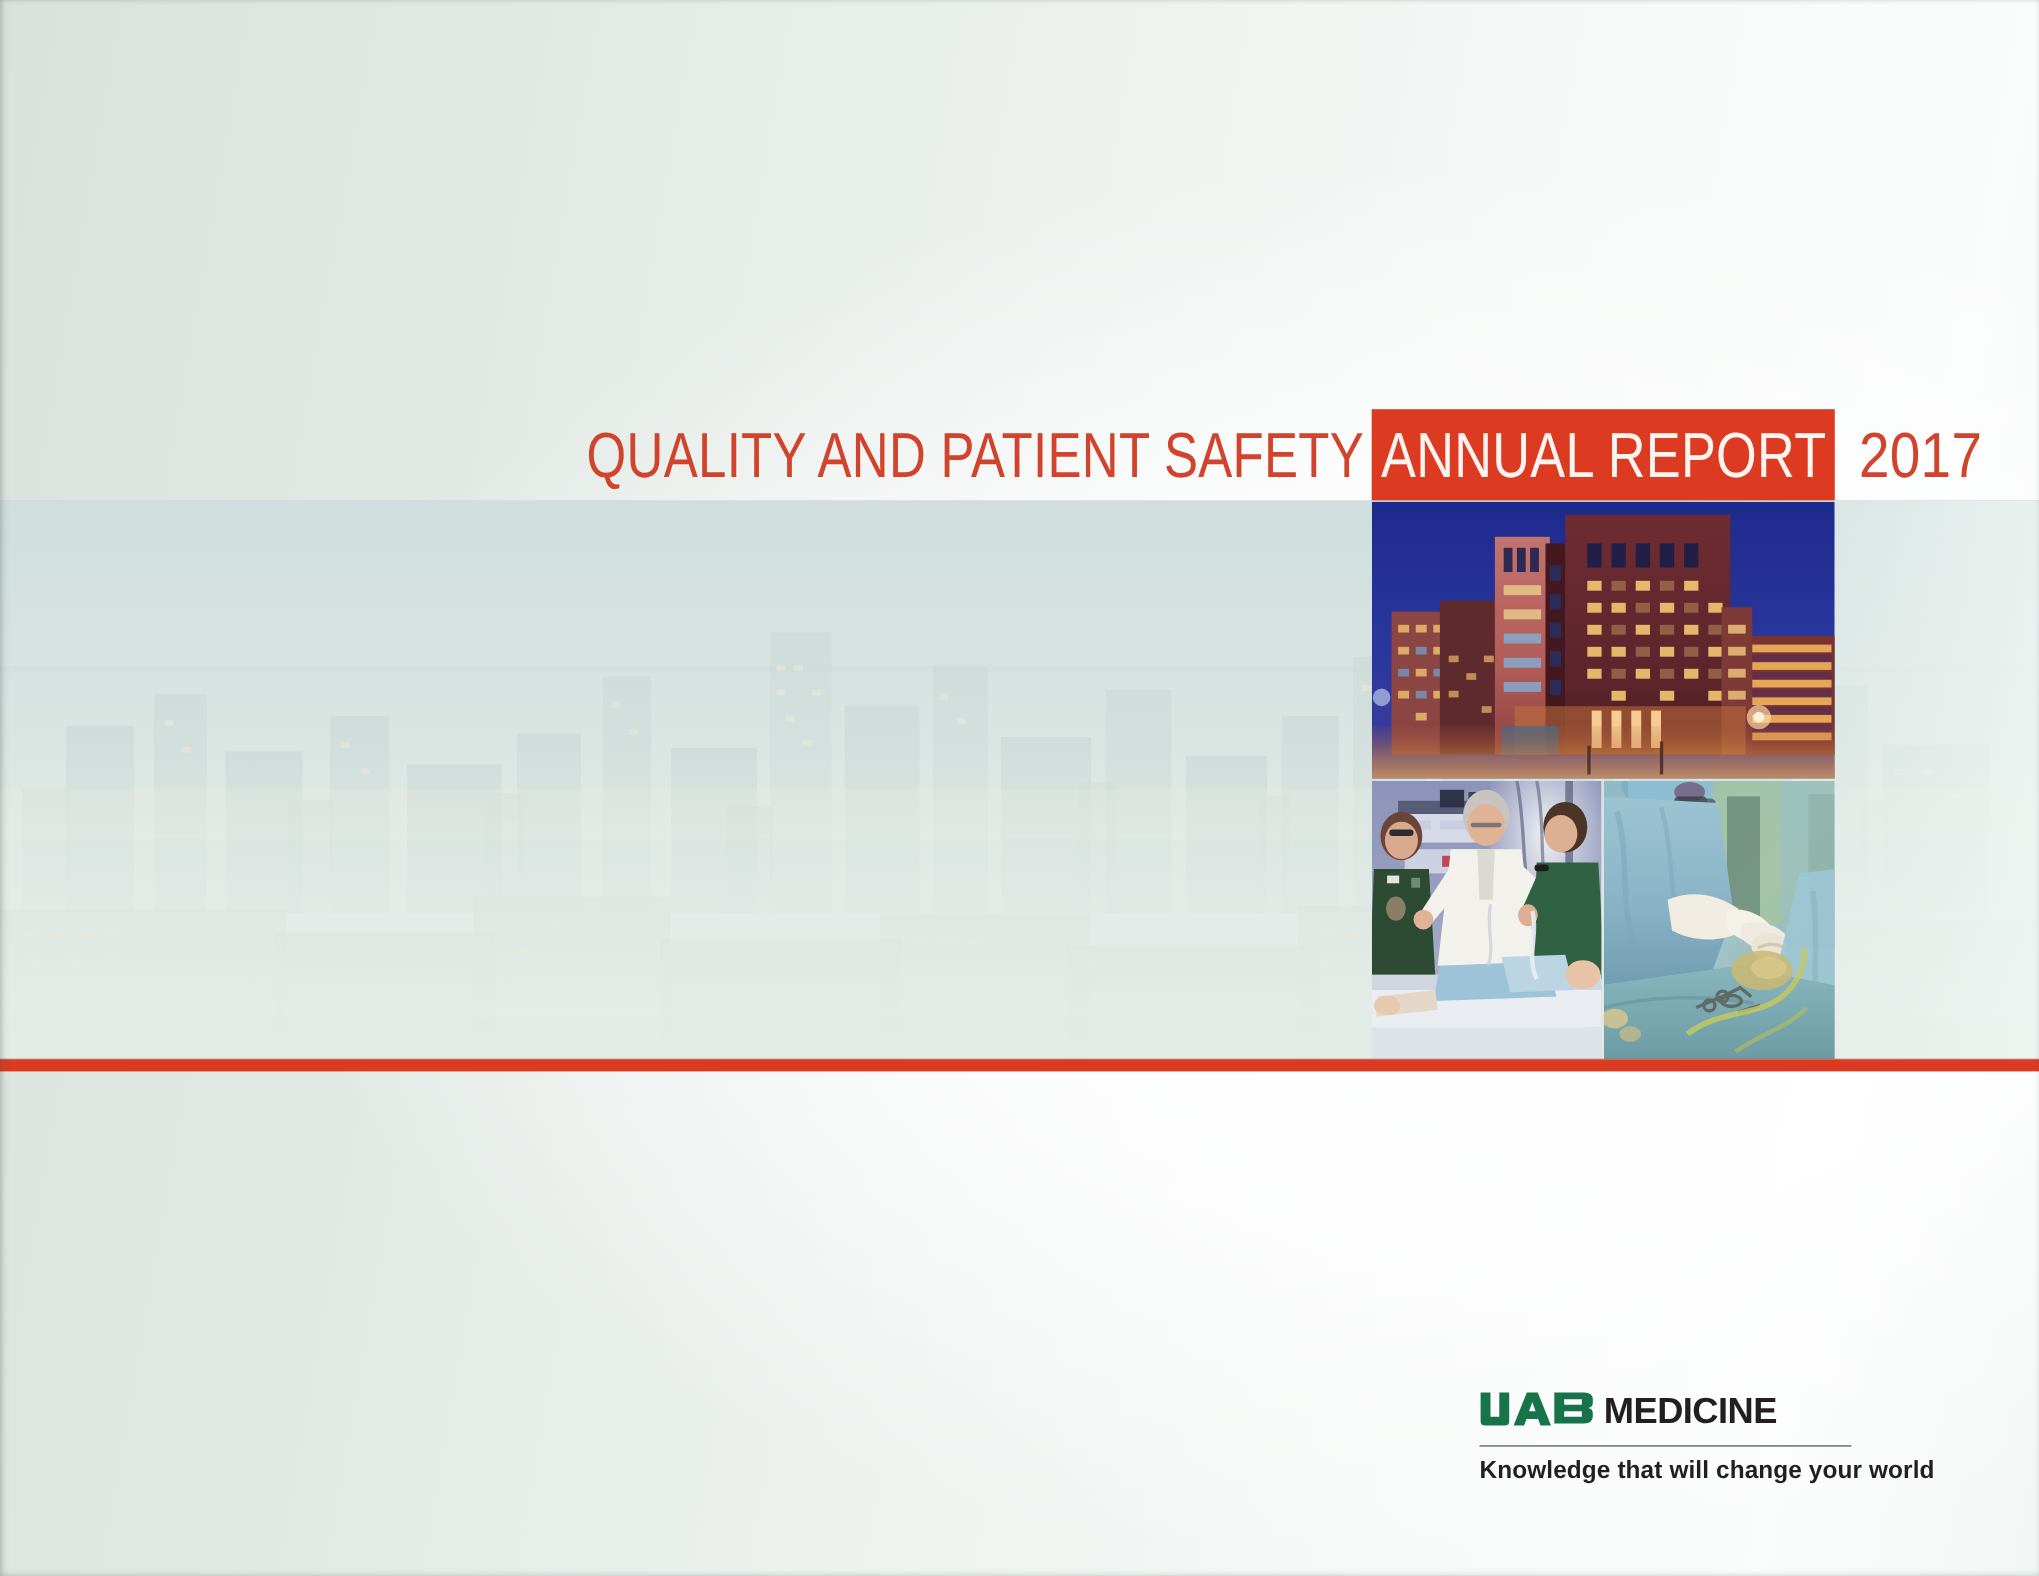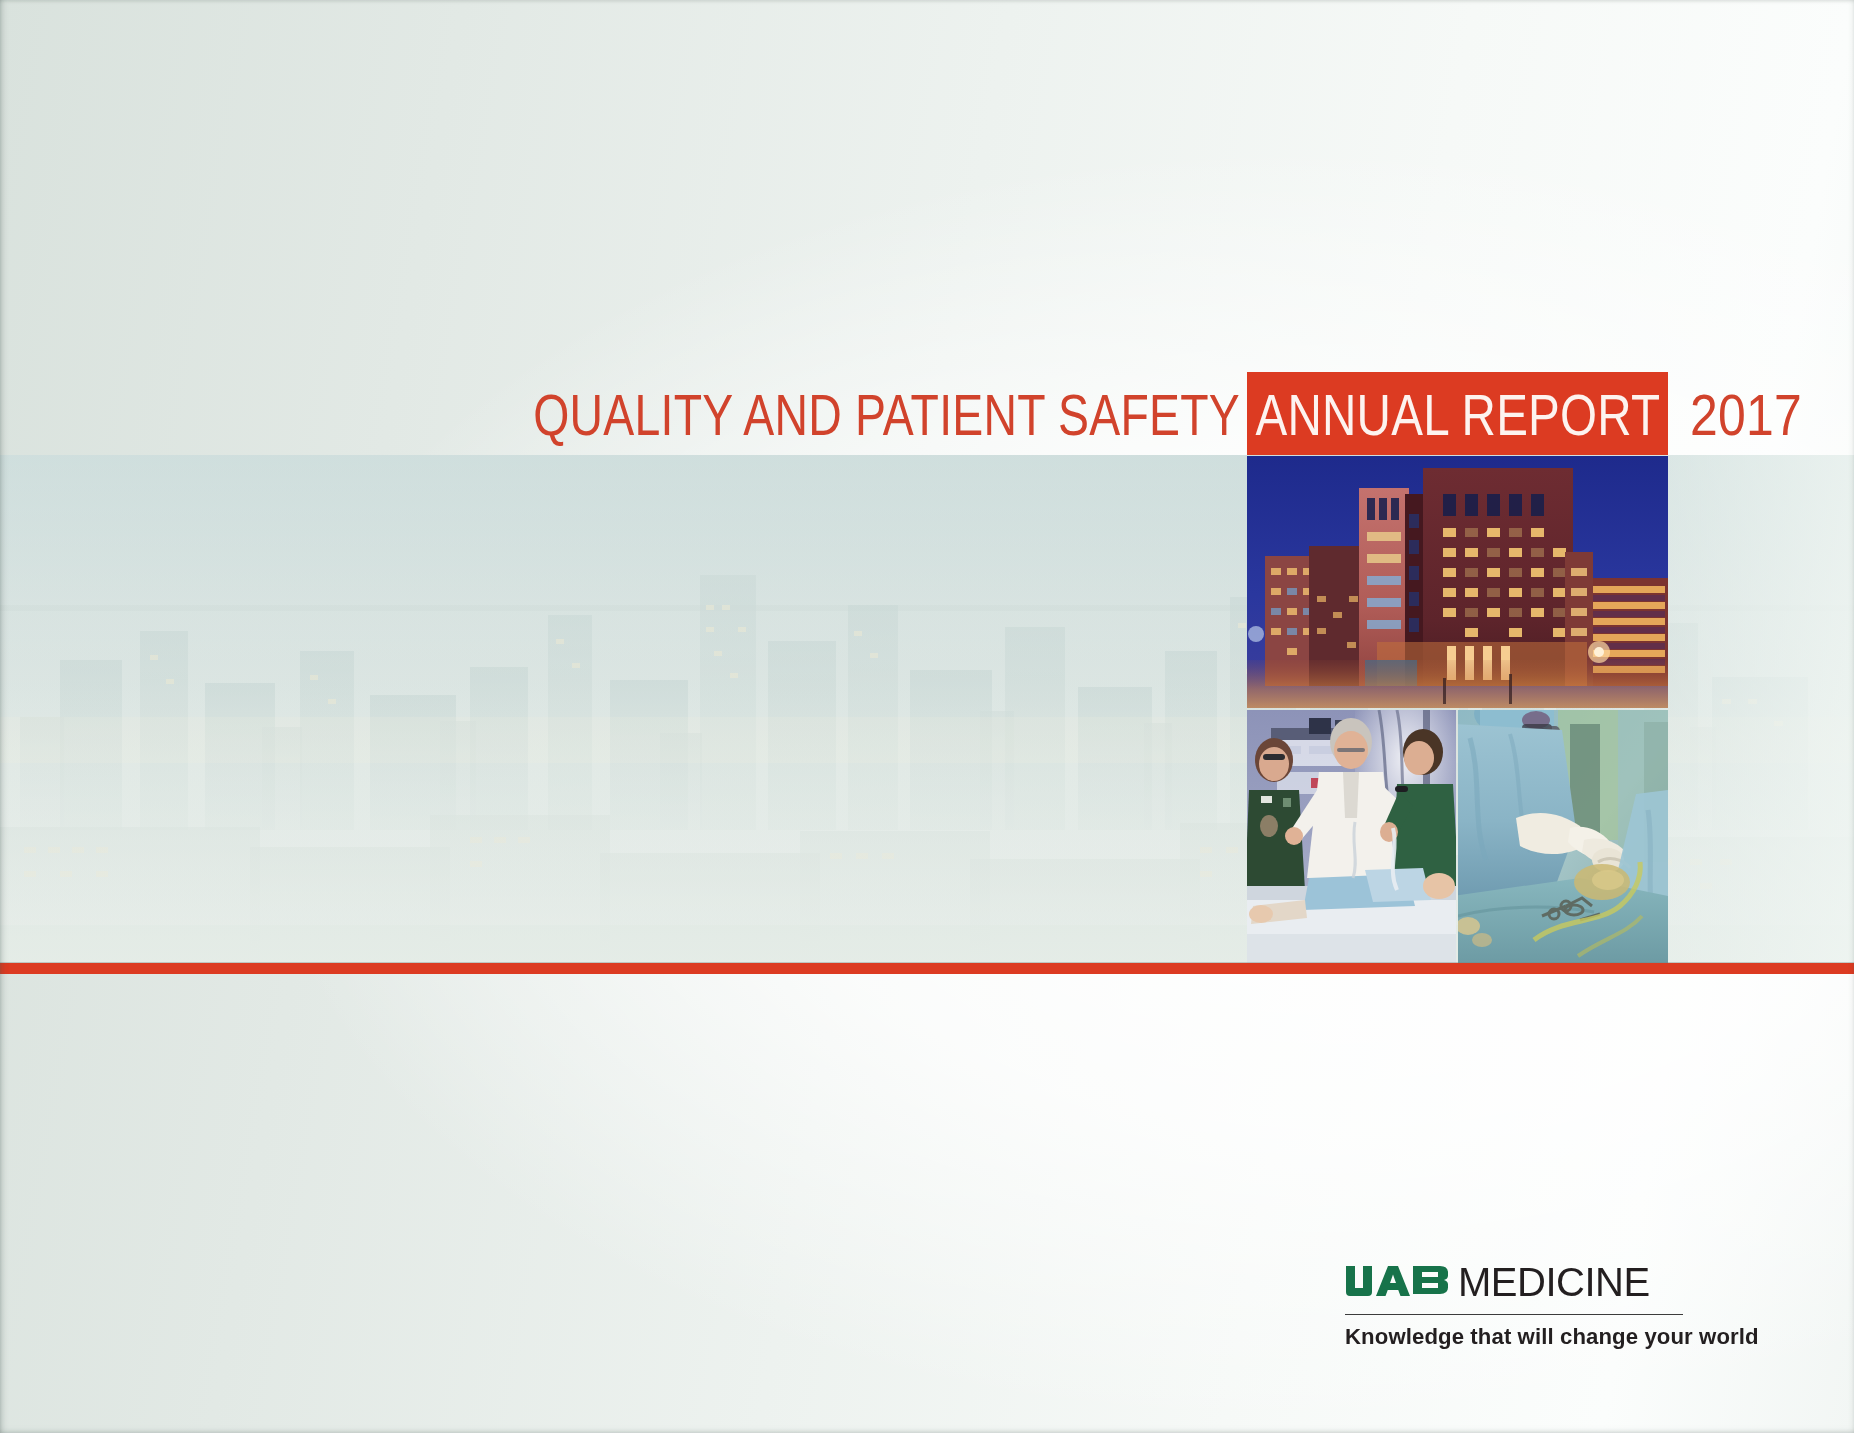--- a/index.html
+++ b/index.html
@@ -131,22 +131,22 @@
   }
   .logo-row{
     display:flex;
     align-items:center;
     height:48px;
     gap:9px;
   }
   .uab-mark{ width:104px; height:36px; display:block; }
   .medicine-word{
     color:#231f20;
-    font-size:40px;
-    font-weight:400;
+    font-size:33px;
+    font-weight:700;
     letter-spacing:-0.5px;
     line-height:43px;
     font-family:"Liberation Sans", sans-serif;
     white-space:nowrap;
   }
   .logo-rule{
     width:338px; height:1px;
     background:#3c3c3c;
     margin-top:8px;
   }

